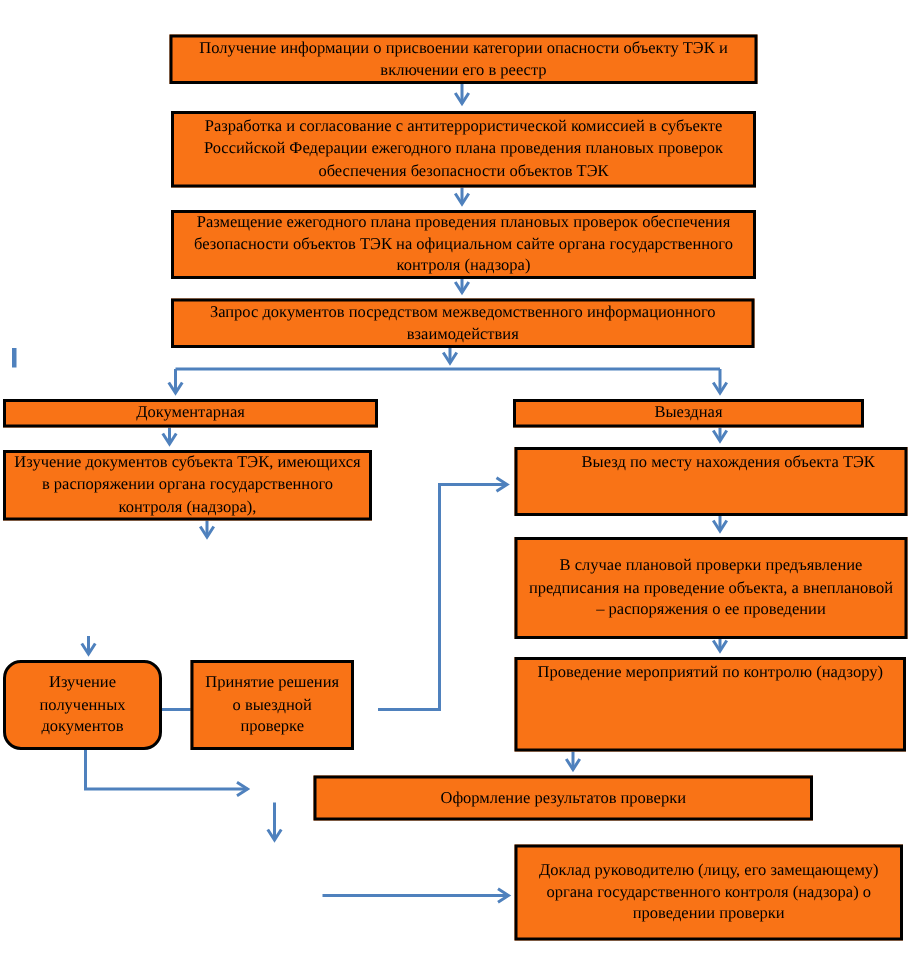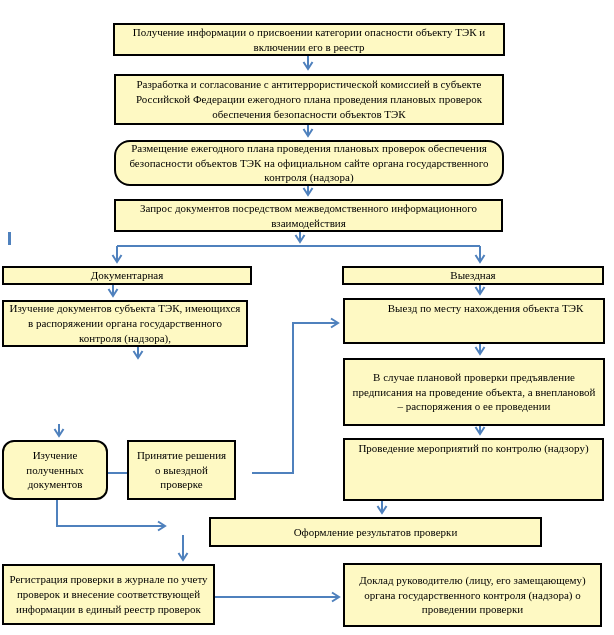--- a/index.html
+++ b/index.html
@@ -10,21 +10,21 @@
     background: #ffffff;
     font-family: "Liberation Serif", "DejaVu Serif", serif;
     overflow: hidden;
   }
   #wires { position: absolute; left: 0; top: 0; width: 614px; height: 635px; }
   .wire { stroke: #4f81bd; stroke-width: 2; fill: none; }
   .node {
     position: absolute;
     box-sizing: border-box;
     border: 2px solid #000000;
-    background: #fef9c3;
+    background: #f97316;
     color: #000000;
     font-size: 11px;
     line-height: 1.36;
     text-align: center;
     display: flex;
     align-items: center;
     justify-content: center;
     padding: 1px 5px;
   }
   .node.top-align { align-items: flex-start; }
@@ -66,40 +66,39 @@
     <line class="wire" x1="183" y1="535" x2="183" y2="560" marker-end="url(#arrow)"></line>
     <line class="wire" x1="215" y1="597" x2="339" y2="597" marker-end="url(#arrow)"></line>
   </svg>
 
   <div id="stray-cursor"></div>
 
   <div class="node" style="left:113px; top:23px; width:392px; height:33px;">Получение информации о присвоении категории опасности объекту ТЭК и включении его в реестр</div>
 
   <div class="node" style="left:114px; top:74px; width:390px; height:51px;">Разработка и согласование с антитеррористической комиссией в субъекте Российской Федерации ежегодного плана проведения плановых проверок обеспечения безопасности объектов ТЭК</div>
 
-  <div class="node" style="left:114px; top:140px; width:390px; height:46px;border-radius:16px;">Размещение ежегодного плана проведения плановых проверок обеспечения безопасности объектов ТЭК на официальном сайте органа государственного контроля (надзора)</div>
+  <div class="node" style="left:114px; top:140px; width:390px; height:46px;">Размещение ежегодного плана проведения плановых проверок обеспечения безопасности объектов ТЭК на официальном сайте органа государственного контроля (надзора)</div>
 
   <div class="node" style="left:114px; top:199px; width:389px; height:33px;">Запрос документов посредством межведомственного информационного взаимодействия</div>
 
   <div class="node" style="left:2px; top:266px; width:250px; height:19px;">Документарная</div>
 
-  <div class="node" style="left:342px; top:266px; width:262px; height:19px;">Выездная</div>
+  <div class="node" style="left:342px; top:266px; width:234px; height:19px;">Выездная</div>
 
   <div class="node" style="left:2px; top:300px; width:246px; height:47px;">Изучение документов субъекта ТЭК, имеющихся в распоряжении органа государственного контроля (надзора),</div>
 
 
   <div class="node" style="left:2px; top:440px; width:106px; height:60px;border-radius:12px;">Изучение полученных документов</div>
 
   <div class="node" style="left:127px; top:440px; width:109px; height:60px;">Принятие решения о выездной проверке</div>
 
   <div class="node top-align" style="left:343px; top:298px; width:262px; height:46px;padding-left:28px;">Выезд по месту нахождения  объекта ТЭК</div>
 
   <div class="node" style="left:343px; top:358px; width:262px; height:68px;">В случае плановой проверки предъявление предписания на проведение объекта, а внеплановой – распоряжения о ее проведении</div>
 
   <div class="node top-align" style="left:343px; top:438px; width:261px; height:63px;">Проведение мероприятий по контролю (надзору)</div>
 
   <div class="node" style="left:170px; top:517px; width:333px; height:30px;margin-left:39px;">Оформление результатов проверки</div>
 
-  <div class="node" style="left:2px; top:564px; width:213px; height:61px;">Регистрация проверки в журнале по учету проверок и внесение соответствующей информации в единый реестр проверок</div>
 
   <div class="node" style="left:343px; top:563px; width:259px; height:64px;">Доклад руководителю (лицу, его замещающему) органа государственного контроля (надзора) о проведении проверки</div>
 
 </div>
 
 </body></html>

